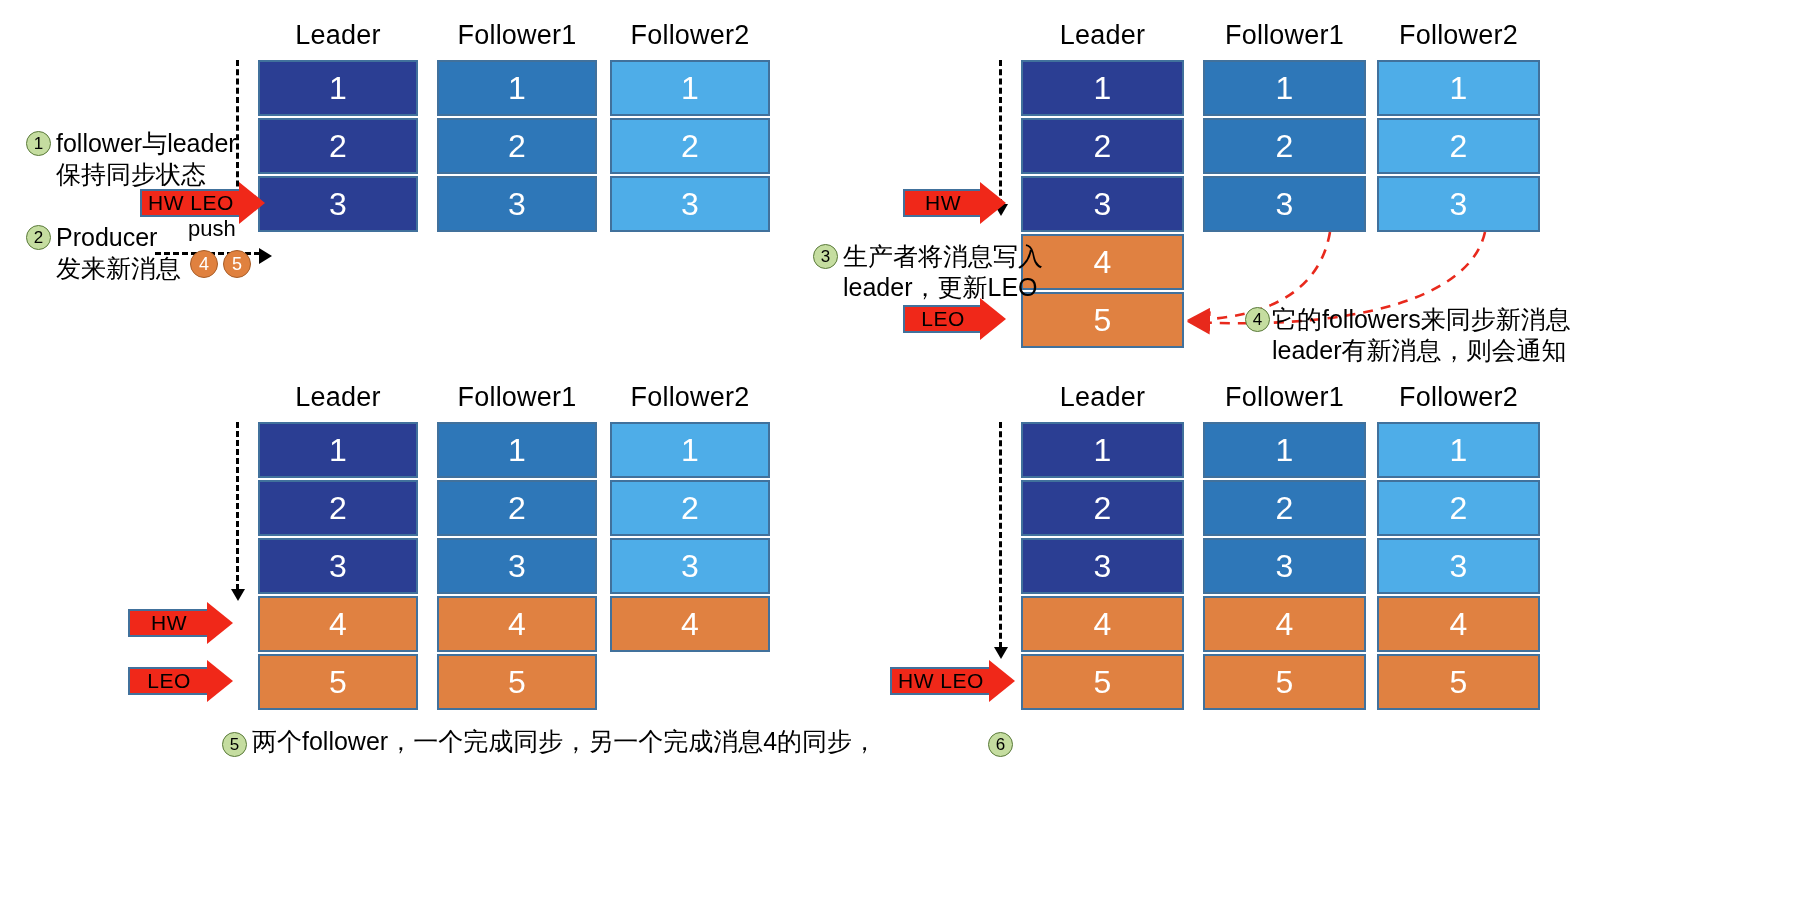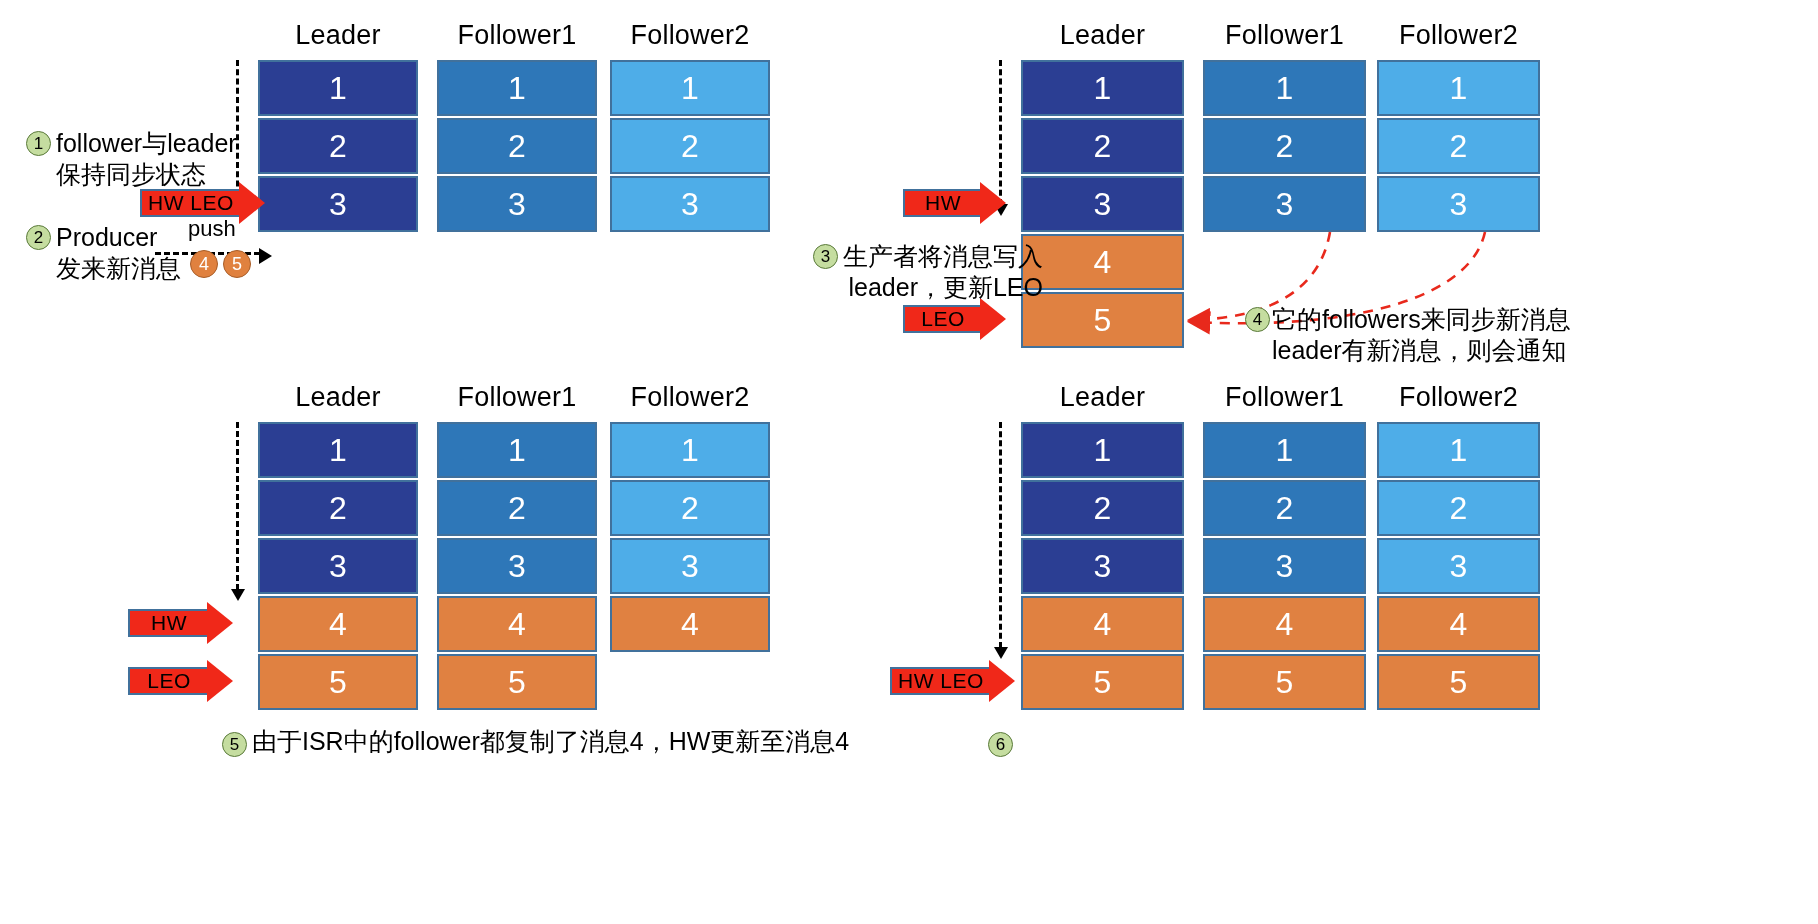--- a/index.html
+++ b/index.html
@@ -232,21 +232,21 @@
       <div class="head"></div>
     </div>
     <div class="redarrow" style="left:903px;top:298px;">
       <div class="shaft" style="width:78px;">LEO</div>
       <div class="head"></div>
     </div>
 
     <div class="step" style="left:813px;top:244px;">3</div>
     <div class="note" style="left:843px;top:241px;">
       <div>生产者将消息写入</div>
-      <div style="text-align:right;">leader，更新LEO</div>
+      <div style="text-align:left;">leader，更新LEO</div>
     </div>
 
     <svg class="curves" width="1818" height="924">
       <defs>
         <marker id="redhead" markerWidth="9" markerHeight="9" refX="7" refY="4.5" orient="auto">
           <path d="M0,0 L9,4.5 L0,9 z" fill="#E8291C"></path>
         </marker>
       </defs>
       <path d="M1330,232 C1320,290 1270,318 1192,320" fill="none" stroke="#E8291C" stroke-width="2.6" stroke-dasharray="10,8" marker-end="url(#redhead)"></path>
       <path d="M1485,232 C1470,300 1350,330 1192,322" fill="none" stroke="#E8291C" stroke-width="2.6" stroke-dasharray="10,8" marker-end="url(#redhead)"></path>
@@ -287,21 +287,21 @@
       <div class="shaft" style="width:80px;">HW</div>
       <div class="head"></div>
     </div>
     <div class="redarrow" style="left:128px;top:660px;">
       <div class="shaft" style="width:80px;">LEO</div>
       <div class="head"></div>
     </div>
 
     <div class="step" style="left:222px;top:732px;">5</div>
     <div class="note" style="left:252px;top:726px;">
-      <div>由于ISR中的follower都复制了消息4，HW更新至消息4</div>
+      <div>两个follower，一个完成同步，另一个完成消息4的同步，</div>
     </div>
   </div>
 
   <div class="panel">
     <div class="col-title" style="left:1021px;top:382px;width:163px;">Leader</div>
     <div class="col-title" style="left:1203px;top:382px;width:163px;">Follower1</div>
     <div class="col-title" style="left:1377px;top:382px;width:163px;">Follower2</div>
 
     <div class="tline" style="left:999px;top:422px;height:226px;"></div>
 

